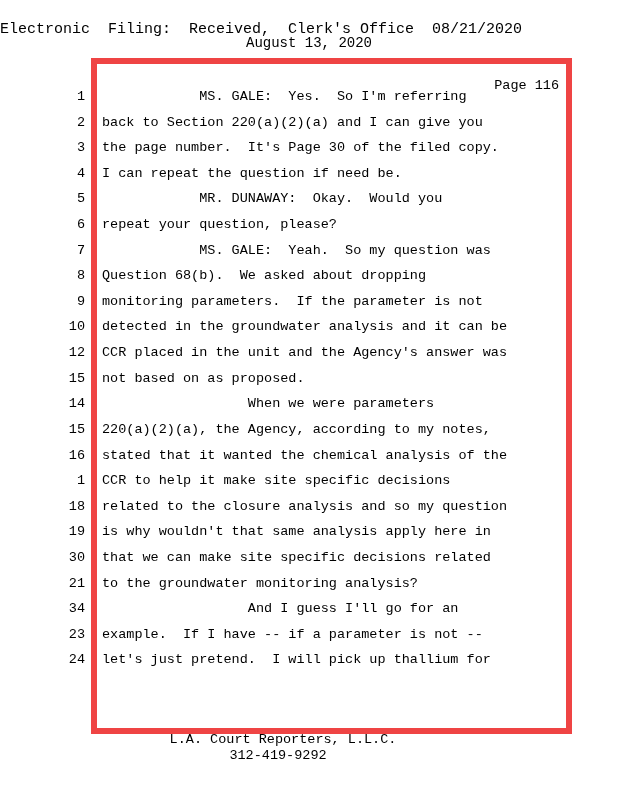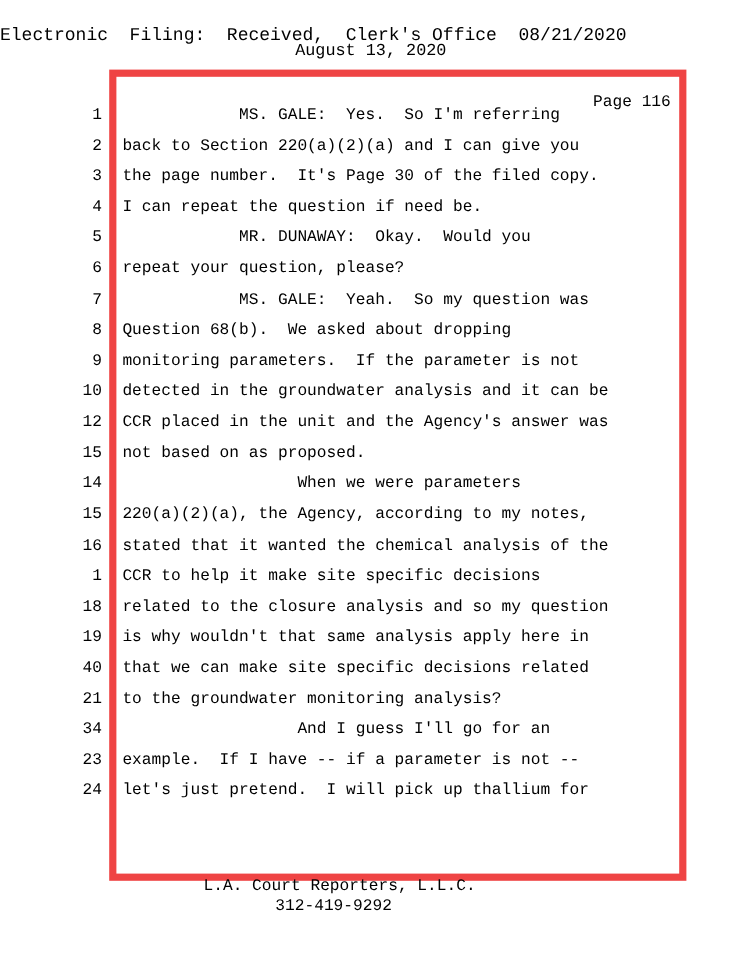--- a/index.html
+++ b/index.html
@@ -172,21 +172,21 @@
       </div>
       <div class="row">
         <span class="num">18</span>
         <span class="txt">related to the closure analysis and so my question</span>
       </div>
       <div class="row">
         <span class="num">19</span>
         <span class="txt">is why wouldn't that same analysis apply here in</span>
       </div>
       <div class="row">
-        <span class="num">40</span>
+        <span class="num">30</span>
         <span class="txt">that we can make site specific decisions related</span>
       </div>
       <div class="row">
         <span class="num">21</span>
         <span class="txt">to the groundwater monitoring analysis?</span>
       </div>
       <div class="row">
         <span class="num">34</span>
         <span class="txt">                  And I guess I'll go for an</span>
       </div>

